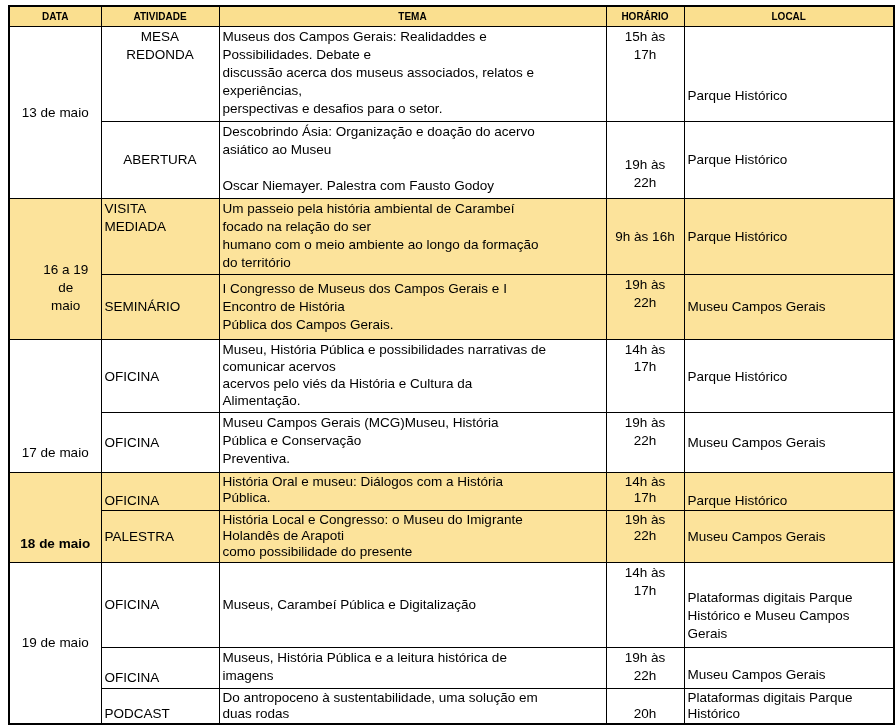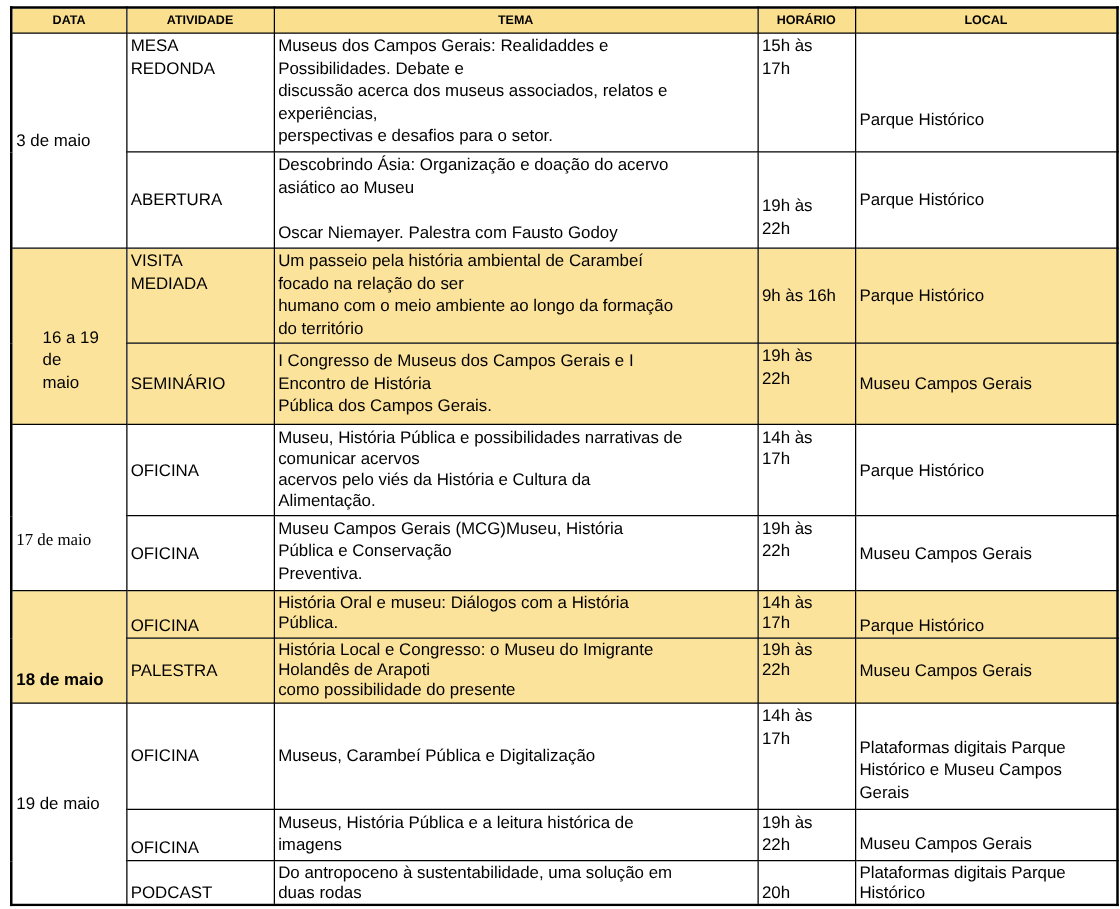--- a/index.html
+++ b/index.html
@@ -39,26 +39,26 @@
     vertical-align:middle;
     white-space:pre-line;
     overflow:hidden;
   }
   tr.hl td{background:var(--highlight-bg);margin-top:40px;}
   tr.lh16 td{line-height:16px;}
   tr.lh17 td{line-height:17px;}
   .vt{vertical-align:top;}
   .vm{vertical-align:middle;}
   .vb{vertical-align:bottom;}
-  .hc{}
+  .hc{text-align:center;}
   .pb4{padding-bottom:4px;}
   .pb6{padding-bottom:6px;}
   .pb10{padding-bottom:10px;font-weight:bold;}
   .pb16{padding-bottom:16px;}
-  .pb20{padding-bottom:32px;font-family:Liberation Serif, serif;}
+  .pb20{padding-bottom:11px;}
   .pb24{padding-bottom:24px;padding-left:24px;}
 </style>
 </head>
 <body>
 
 <div class="wrap">
   <table class="schedule">
     <colgroup>
       <col style="width:92px">
       <col style="width:118px">
@@ -70,21 +70,21 @@
       <tr>
         <th>DATA</th>
         <th>ATIVIDADE</th>
         <th>TEMA</th>
         <th>HORÁRIO</th>
         <th>LOCAL</th>
       </tr>
     </thead>
     <tbody>
       <tr style="height:95px">
-        <td rowspan="2" class="vm hc">3 de maio</td>
+        <td rowspan="2" class="vm hc">13 de maio</td>
         <td class="vt hc">MESA
 REDONDA</td>
         <td class="vt">Museus dos Campos Gerais: Realidaddes e
 Possibilidades. Debate e
 discussão acerca dos museus associados, relatos e
 experiências,
 perspectivas e desafios para o setor.</td>
         <td class="vt hc">15h às
 17h</td>
         <td class="vb pb16">Parque Histórico</td>

